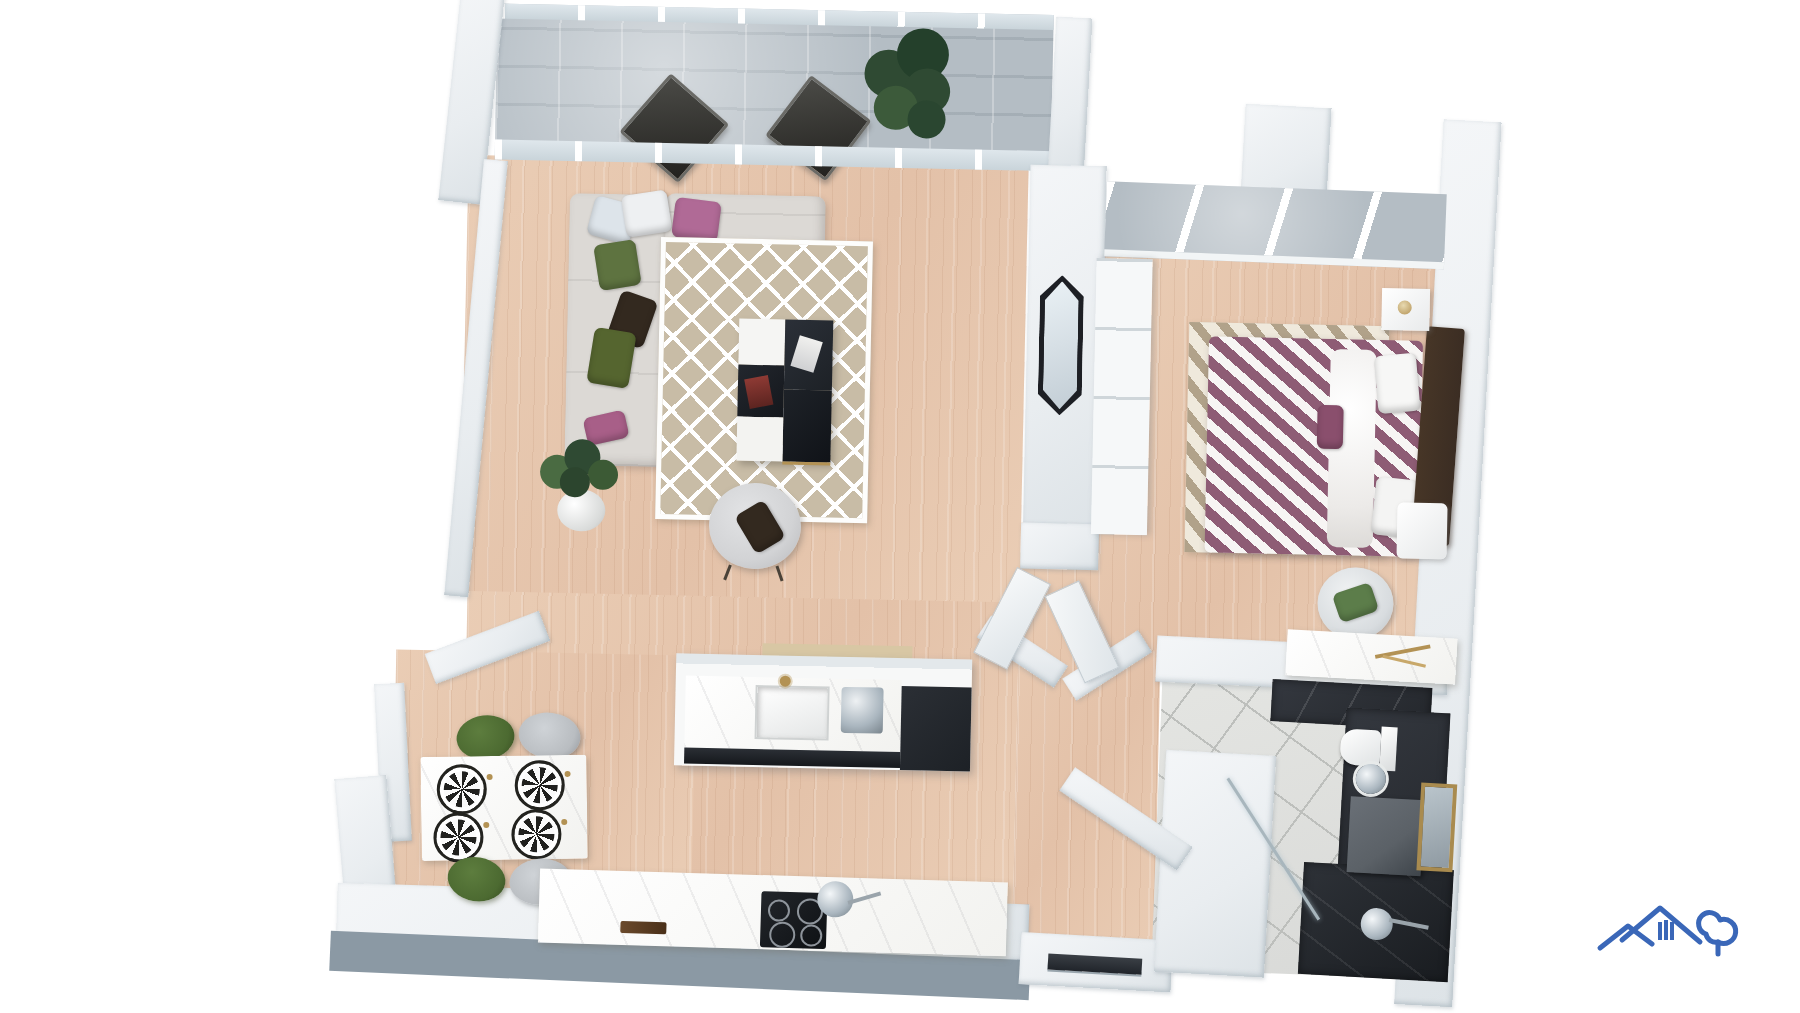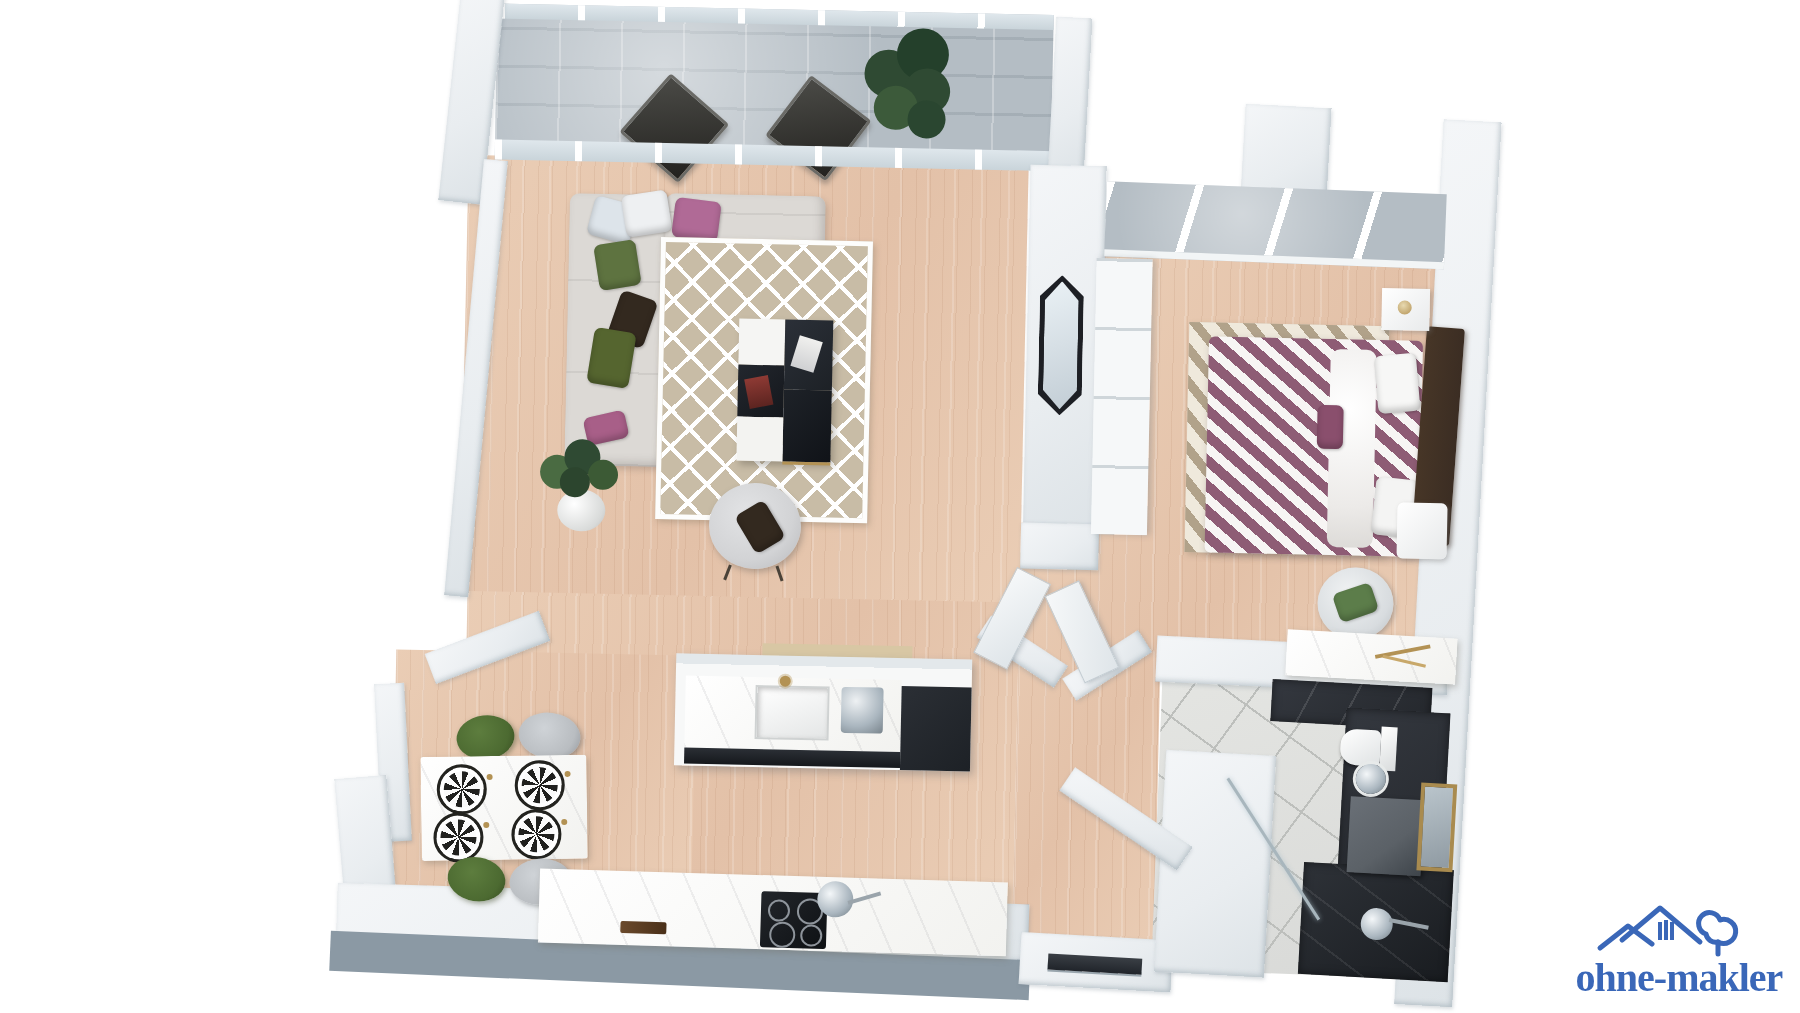--- a/index.html
+++ b/index.html
@@ -238,15 +238,14 @@
        <path d="M28 44 L66 12 L106 46"></path>
        <path d="M112 38 a11 11 0 1 1 14 -14 a12 12 0 1 1 -2 22 a10 10 0 0 1 -12 -8"></path>
        <path d="M124 46 L124 58"></path>
      </g>
      <g fill="#3a67b8" class="logo-fill">
        <rect x="64" y="26" width="4" height="18"></rect>
        <rect x="70" y="24" width="4" height="20"></rect>
        <rect x="76" y="26" width="4" height="18"></rect>
      </g>
    </svg>
-   <div class="logo-text" style="color:#3a67b8;">ohne-makler</div>
  </div>
 </div>
 
 </body></html>

